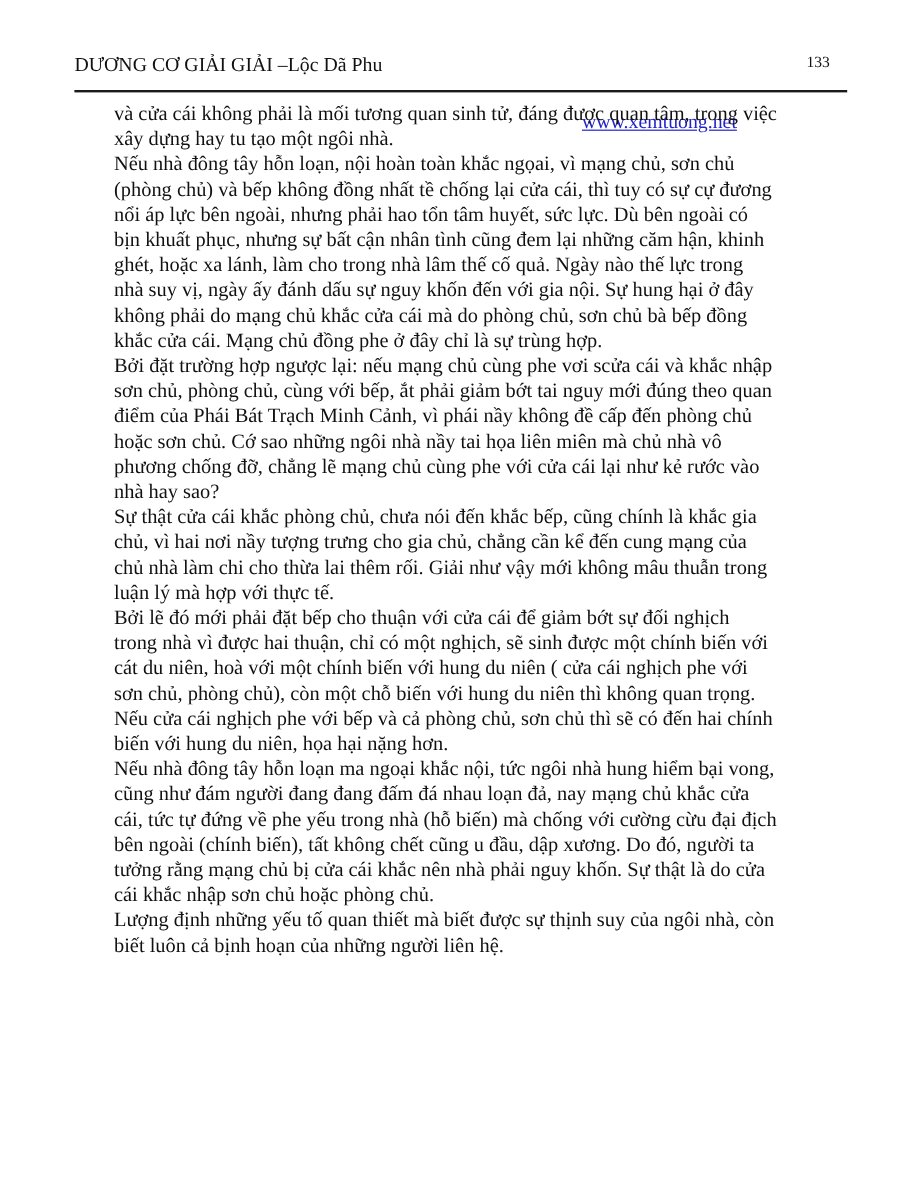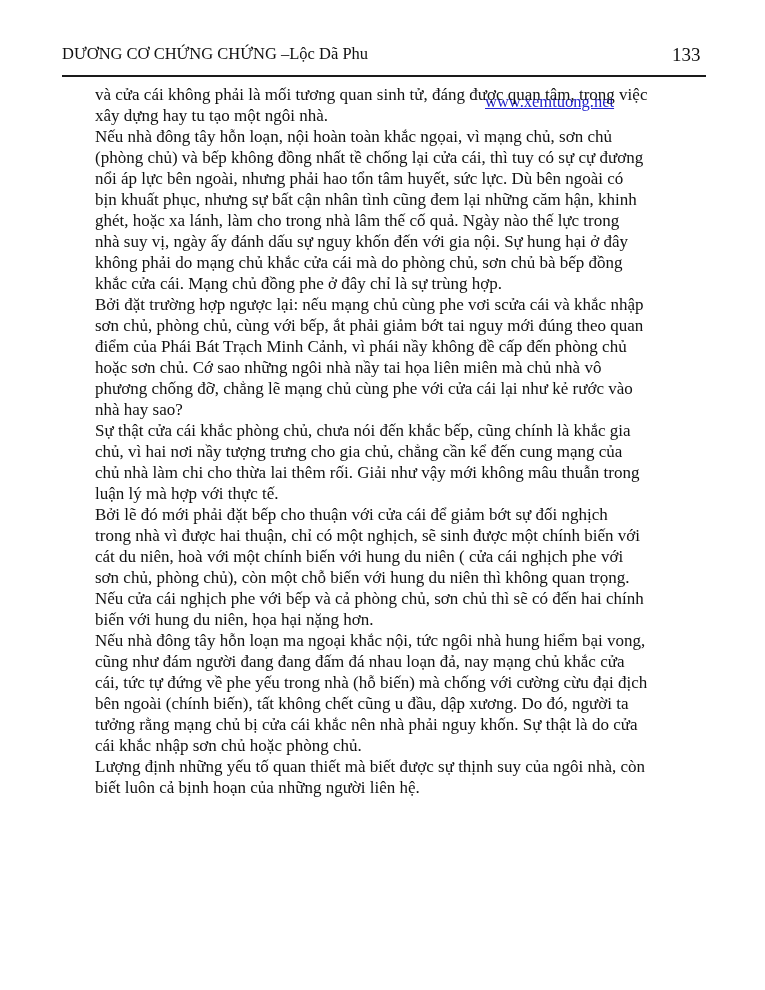--- a/index.html
+++ b/index.html
@@ -38,21 +38,21 @@
     font-size: 16.5px;
     color: #2222cc;
     text-decoration: underline;
     white-space: nowrap;
     margin-top: 48px;
   }
   .pagenum {
     position: absolute;
     left: 610px;
     top: 0;
-    font-size: 19px;
+    font-size: 13px;
     color: #111111;
   }
   .rule {
     position: absolute;
     left: 62px;
     top: 75px;
     width: 644px;
     height: 2px;
     background: #1a1a1a;
   }
@@ -66,21 +66,21 @@
     color: #111111;
     white-space: pre-line;
     text-align: left;
   }
 </style>
 </head>
 <body>
 
 <div class="page">
   <div class="header">
-    <span class="title">DƯƠNG CƠ CHỨNG CHỨNG –Lộc Dã Phu</span>
+    <span class="title">DƯƠNG CƠ GIẢI GIẢI –Lộc Dã Phu</span>
     <a class="website-link" href="#">www.xemtuong.net</a>
     <span class="pagenum">133</span>
   </div>
   <div class="rule"></div>
   <div class="body-text">và cửa cái không phải là mối tương quan sinh tử, đáng được quan tâm, trong việc
 xây dựng hay tu tạo một ngôi nhà.
 Nếu nhà đông tây hỗn loạn, nội hoàn toàn khắc ngọai, vì mạng chủ, sơn chủ
 (phòng chủ) và bếp không đồng nhất tề chống lại cửa cái, thì tuy có sự cự đương
 nổi áp lực bên ngoài, nhưng phải hao tổn tâm huyết, sức lực. Dù bên ngoài có
 bịn khuất phục, nhưng sự bất cận nhân tình cũng đem lại những căm hận, khinh

